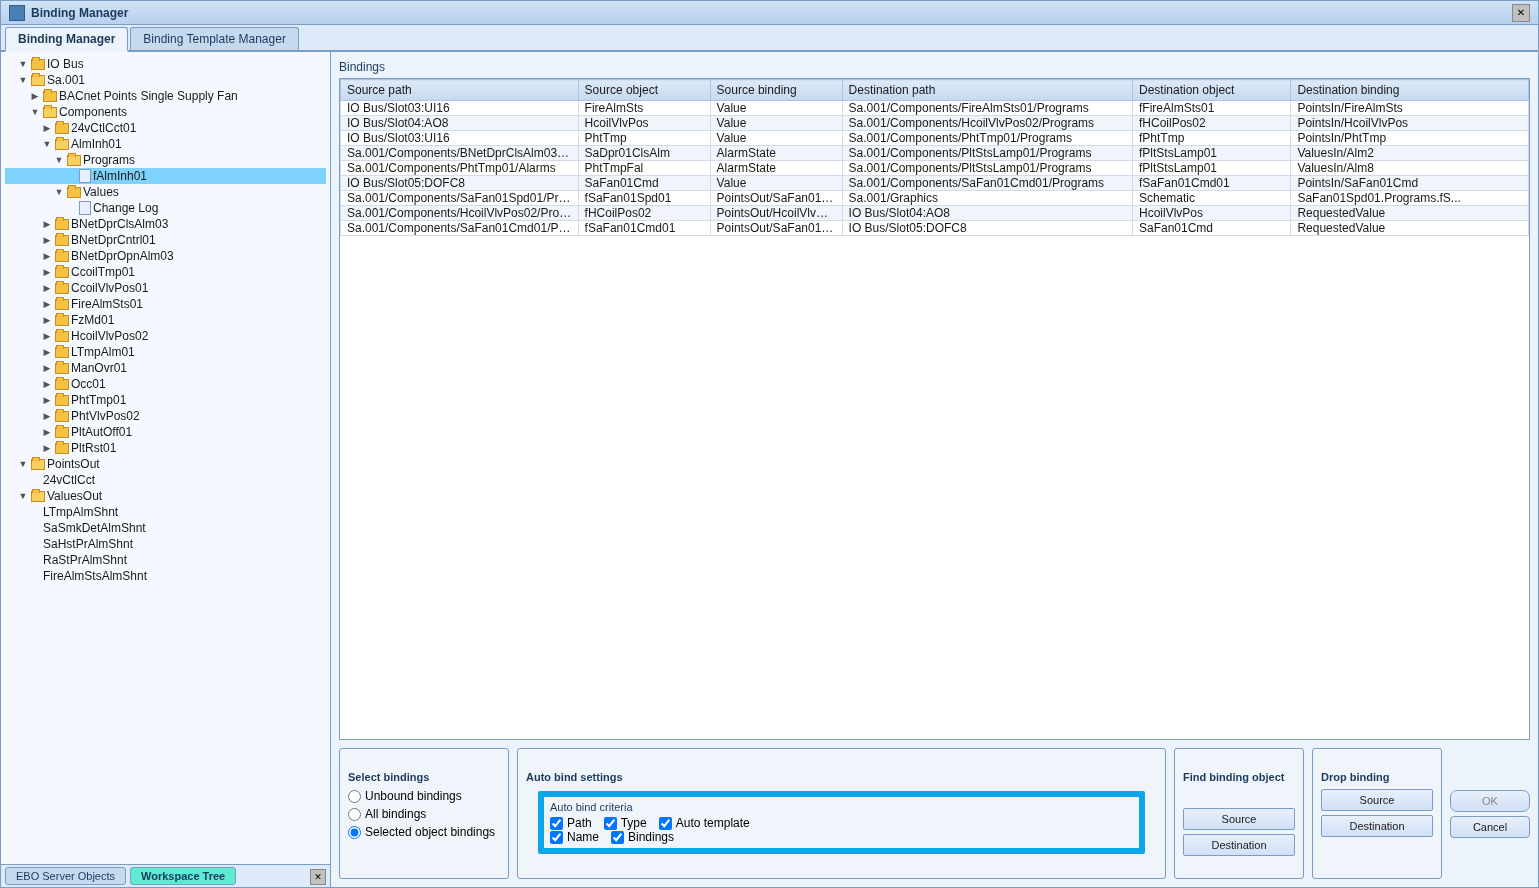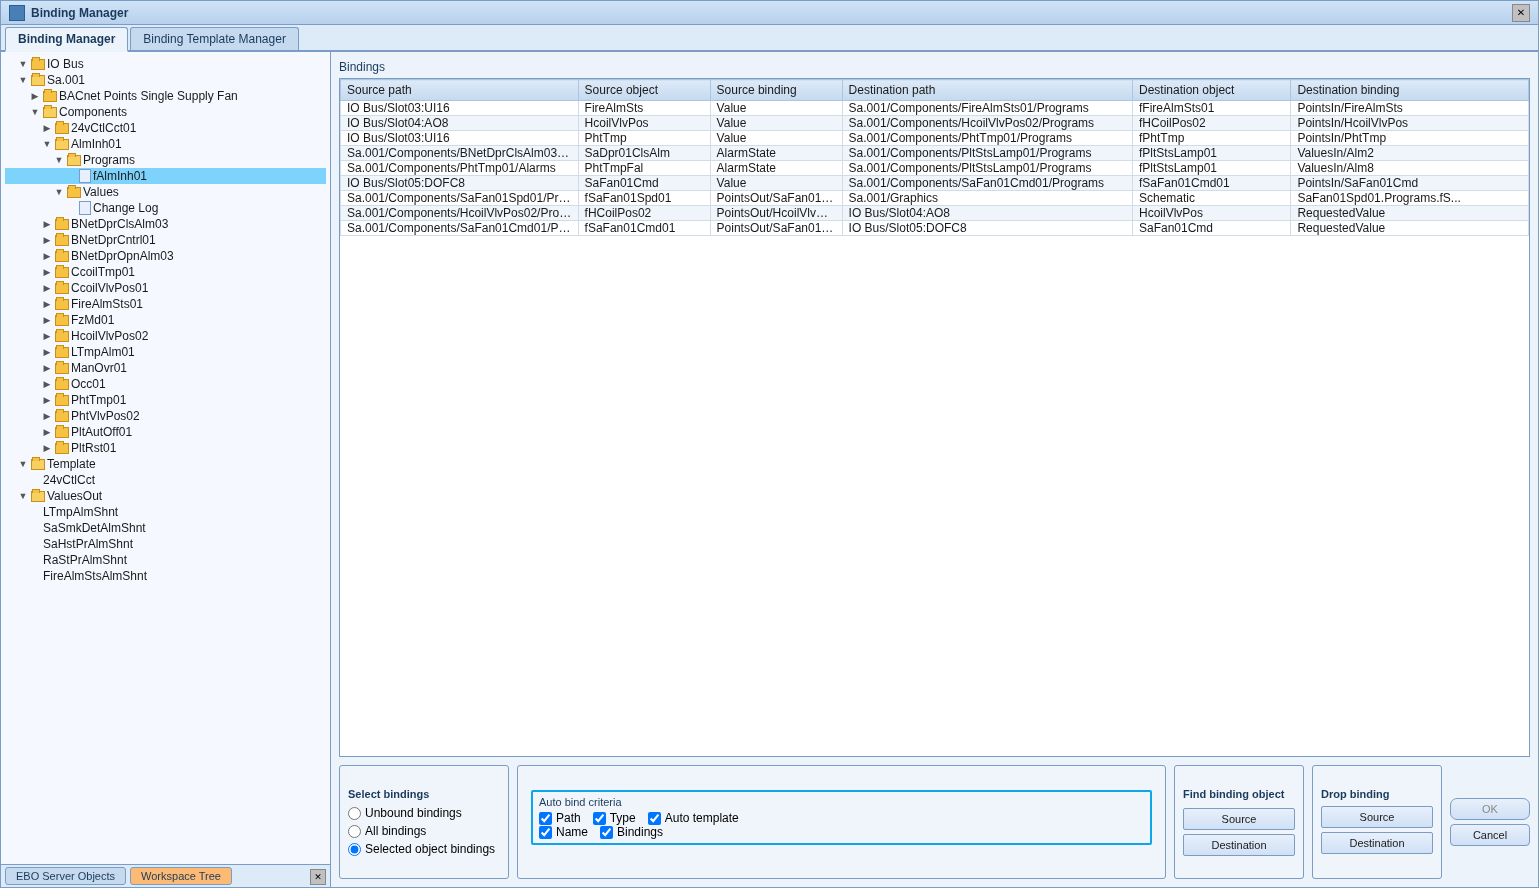--- a/index.html
+++ b/index.html
@@ -23,36 +23,36 @@
     .tree-icon-folder-open { background: #f7d060; }
     .tree-icon-file { width: 12px; height: 14px; background: #e8f0ff; border: 1px solid #7a9cc5; flex-shrink: 0; }
     .tree-label { font-size: 12px; color: #1a1a1a; }
     .indent1 { padding-left: 12px; }
     .indent2 { padding-left: 24px; }
     .indent3 { padding-left: 36px; }
     .indent4 { padding-left: 48px; }
     .indent5 { padding-left: 60px; }
     .bottom-tabs { display: flex; border-top: 1px solid #7a9cc5; background: #ddeaf8; padding: 2px 4px; gap: 4px; align-items: flex-end; }
     .bottom-tab { padding: 2px 10px; background: #c5d9ef; border: 1px solid #7a9cc5; cursor: pointer; color: #1a3a5c; border-radius: 3px; font-size: 11px; }
-    .bottom-tab.active { background: #fdba74; font-weight: normal; }
+    .bottom-tab.active { background: #5eead4; font-weight: bold; }
     .bottom-close { margin-left: auto; width: 16px; height: 16px; background: #c0c0c0; border: 1px solid #888; display: flex; align-items: center; justify-content: center; cursor: pointer; font-size: 9px; }
     .right-panel { flex: 1; display: flex; flex-direction: column; padding: 8px; gap: 8px; overflow: hidden; }
     .bindings-section { flex: 1; display: flex; flex-direction: column; min-height: 0; }
     .section-label { font-size: 12px; color: #1a3a5c; margin-bottom: 4px; }
     .bindings-table-container { flex: 1; border: 1px solid #7a9cc5; background: white; overflow: auto; }
     table { width: 100%; border-collapse: collapse; table-layout: fixed; }
     th { background: linear-gradient(to bottom, #ddeaf8, #c5d9ef); border: 1px solid #adc5e0; padding: 3px 6px; text-align: left; font-weight: normal; color: #1a1a1a; white-space: nowrap; position: sticky; top: 0; z-index: 1; }
     td { border: 1px solid #d0dce8; padding: 0 6px; white-space: nowrap; overflow: hidden; text-overflow: ellipsis; color: #1a1a1a; }
     tr:nth-child(even) { background: #f0f5fb; }
     .bottom-controls { display: flex; gap: 8px; align-items: stretch; }
     .control-group { border: 1px solid #7a9cc5; background: #f0f5fb; border-radius: 3px; padding: 22px 8px; display: flex; flex-direction: column; gap: 4px; }
     .control-group-title { font-size: 11px; color: #1a3a5c; margin-bottom: 2px; font-weight: bold; }
     .radio-item, .checkbox-item { display: flex; align-items: center; gap: 4px; }
     .radio-item input, .checkbox-item input { cursor: pointer; }
-    .inner-group { border: 2px solid #0ea5e9; padding: 4px 6px; margin: 2px 5px; border-radius: 2px; }
+    .inner-group { border: 6px solid #0ea5e9; padding: 4px 6px; margin: 2px 12px; border-radius: 2px; }
     .inner-group-title { font-size: 11px; color: #1a3a5c; margin-bottom: 3px; }
     .checkbox-row { display: flex; gap: 12px; }
     .auto-bind-level { display: flex; align-items: center; gap: 6px; margin-top: 2px; }
     select { font-size: 11px; border: 1px solid #7a9cc5; background: white; padding: 1px 4px; }
     .save-row { display: flex; align-items: center; gap: 4px; margin-top: 4px; }
     .auto-bind-btn { background: linear-gradient(to bottom, #e8f0fb, #d0e0f5); border: 1px solid #7a9cc5; padding: 4px 10px; cursor: not-allowed; color: #888; border-radius: 2px; margin-top: 6px; font-size: 11px; }
     .find-drop-group { display: flex; flex-direction: column; gap: 4px; }
     .action-btn { background: linear-gradient(to bottom, #e8f0fb, #d0e0f5); border: 1px solid #7a9cc5; padding: 4px 12px; cursor: pointer; color: #1a1a1a; border-radius: 2px; font-size: 11px; min-width: 80px; text-align: center; }
     .ok-cancel-group { display: flex; flex-direction: column; gap: 4px; justify-content: center; }
     .ok-btn { background: linear-gradient(to bottom, #e8f0fb, #d0e0f5); border: 1px solid #7a9cc5; padding: 4px 20px; cursor: not-allowed; color: #888; border-radius: 7px; font-size: 11px; }
@@ -225,21 +225,21 @@
 
         <div class="tree-node indent3">
           <span class="tree-toggle">▶</span>
           <span class="tree-icon-folder"></span>
           <span class="tree-label">PltRst01</span>
         </div>
 
         <div class="tree-node indent1">
           <span class="tree-toggle">▼</span>
           <span class="tree-icon-folder tree-icon-folder-open"></span>
-          <span class="tree-label">Template</span>
+          <span class="tree-label">PointsOut</span>
         </div>
 
         <div class="tree-node indent2">
           <span class="tree-toggle">&nbsp;</span>
           <span class="tree-label">24vCtlCct</span>
         </div>
 
         <div class="tree-node indent1">
           <span class="tree-toggle">▼</span>
           <span class="tree-icon-folder tree-icon-folder-open"></span>
@@ -393,20 +393,21 @@
             <input type="radio" name="binding-select" id="rb-all" style="">
             <label for="rb-all">All bindings</label>
           </div>
           <div class="radio-item">
             <input type="radio" name="binding-select" id="rb-selected" checked="" style="">
             <label for="rb-selected">Selected object bindings</label>
           </div>
         </div>
 
         <div class="control-group" style="flex:1;">
+          <div class="control-group-title">Auto bind settings</div>
           <div style="display:flex; gap:8px; align-items:flex-start;">
             <div class="inner-group" style="flex:1;">
               <div class="inner-group-title">Auto bind criteria</div>
               <div class="checkbox-row">
                 <div class="checkbox-item">
                   <input type="checkbox" id="cb-path" checked="" style="">
                   <label for="cb-path">Path</label>
                 </div>
                 <div class="checkbox-item">
                   <input type="checkbox" id="cb-type" checked="" style="">

